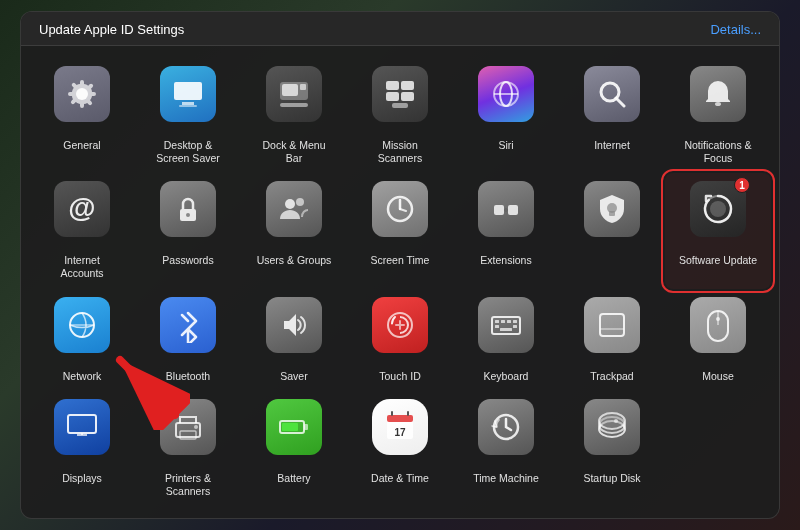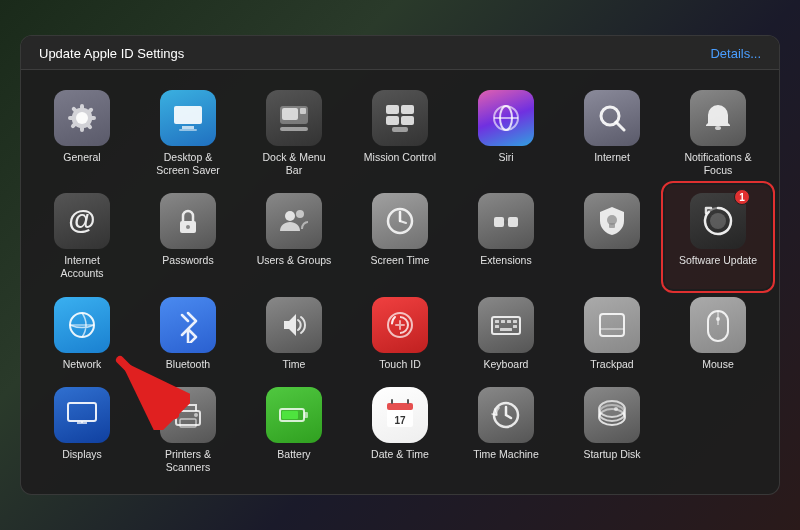--- a/index.html
+++ b/index.html
@@ -54,20 +54,21 @@
       padding: 12px 8px;
     }
     .icon-item {
       display: flex;
       flex-direction: column;
       align-items: center;
       padding: 8px 4px 8px 4px;
       border-radius: 8px;
       cursor: pointer;
       position: relative;
+      gap: 12px;
     }
     .icon-item.highlighted {
       outline: 2px solid #e03030;
       outline-offset: 2px;
       background: rgba(220,50,50,0.08);
     }
     .icon-img {
       width: 56px;
       height: 56px;
       border-radius: 12px;
@@ -182,21 +183,21 @@
         <div class="icon-img icon-mission">
           <svg width="36" height="36" viewBox="0 0 36 36">
             <rect x="4" y="5" width="13" height="9" rx="2" fill="white" opacity="0.8"></rect>
             <rect x="19" y="5" width="13" height="9" rx="2" fill="white" opacity="0.8"></rect>
             <rect x="4" y="16" width="13" height="9" rx="2" fill="white" opacity="0.8"></rect>
             <rect x="19" y="16" width="13" height="9" rx="2" fill="white" opacity="0.8"></rect>
             <rect x="10" y="27" width="16" height="5" rx="2" fill="white" opacity="0.5"></rect>
           </svg>
         </div>
         <span class="icon-label">Mission
-Control</span>
+Scanners</span>
       </div>
       <div class="icon-item">
         <div class="icon-img icon-siri">
           <svg width="36" height="36" viewBox="0 0 36 36">
             <circle cx="18" cy="18" r="12" fill="none" stroke="white" stroke-width="2" opacity="0.6"></circle>
             <ellipse cx="18" cy="18" rx="6" ry="12" fill="none" stroke="white" stroke-width="2" opacity="0.8"></ellipse>
             <line x1="6" y1="18" x2="30" y2="18" stroke="white" stroke-width="2" opacity="0.6"></line>
           </svg>
         </div>
         <span class="icon-label">Siri</span>
@@ -311,21 +312,21 @@
         </div>
         <span class="icon-label">Bluetooth</span>
       </div>
       <div class="icon-item">
         <div class="icon-img icon-sound">
           <svg width="36" height="36" viewBox="0 0 36 36">
             <path d="M8 14h5l7-7v22l-7-7H8z" fill="white" opacity="0.85"></path>
             <path d="M25 10a10 10 0 010 16M22 13a6 6 0 010 10" fill="none" stroke="white" stroke-width="2" stroke-linecap="round" opacity="0.8"></path>
           </svg>
         </div>
-        <span class="icon-label">Time</span>
+        <span class="icon-label">Saver</span>
       </div>
       <div class="icon-item">
         <div class="icon-img icon-touchid">
           <svg width="36" height="36" viewBox="0 0 36 36">
             <path d="M18 6a12 12 0 110 24A12 12 0 0118 6z" fill="none" stroke="white" stroke-width="2" opacity="0.7"></path>
             <path d="M18 10a8 8 0 110 16" fill="none" stroke="white" stroke-width="2" opacity="0.8"></path>
             <path d="M18 14v8M14 18h8" stroke="white" stroke-width="2" stroke-linecap="round" opacity="0.6"></path>
             <path d="M13 10a9 9 0 00-3 6.5" fill="none" stroke="white" stroke-width="2" stroke-linecap="round" opacity="0.9"></path>
           </svg>
         </div>

